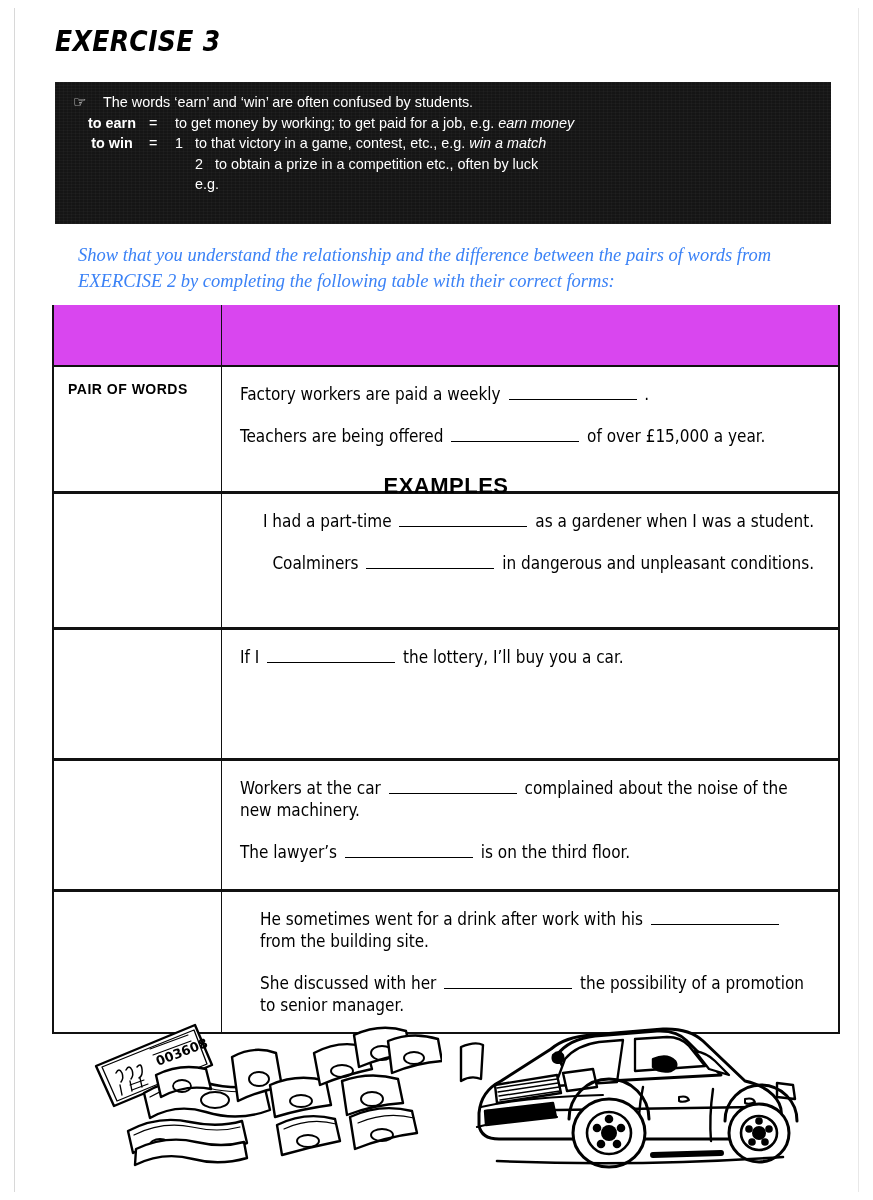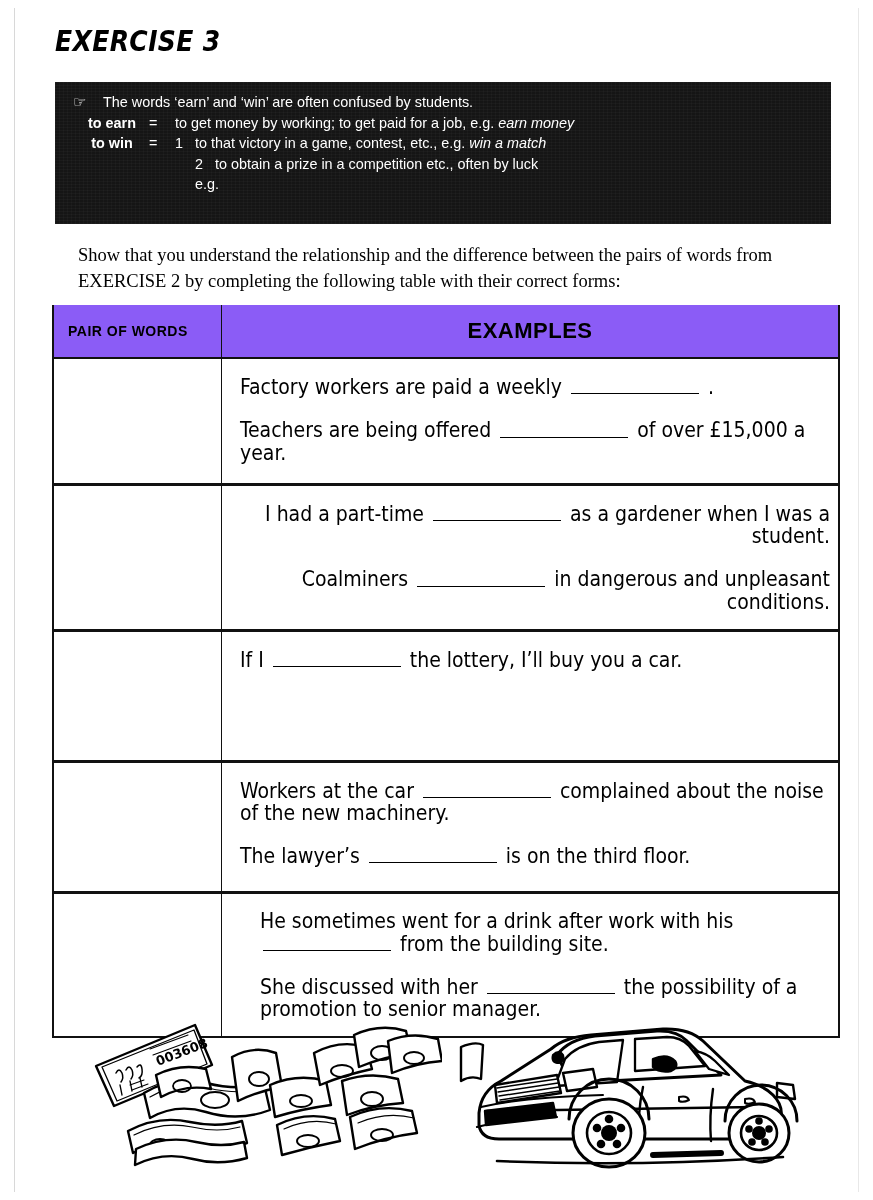--- a/index.html
+++ b/index.html
@@ -100,40 +100,42 @@
   .ib-indent-eg { padding-left: 140px; }
   .ib-indent-num { padding-left: 140px; }
 
   
   #instructions {
     position: absolute;
     left: 78px;
     top: 242px;
     width: 768px;
     font-family: "Liberation Serif", serif;
+    font-style: italic;
     font-size: 18.5px;
     line-height: 26px;
-    color: #000000;
+    color: #3b82f6;
   }
 
   
   #worksheet-table {
     position: absolute;
     left: 52px;
     top: 305px;
     width: 788px;
     border-left: 2px solid #111;
     border-right: 2px solid #111;
     border-bottom: 2px solid #111;
   }
   #table-header {
     display: flex;
-    height: 54px;
-    background: #8b5cf6;
+    height: 62px;
+    background: #d946ef;
     border-bottom: 2px solid #111;
+    flex-direction: column;
   }
   #th-pair {
     width: 168px;
     flex: 0 0 168px;
     display: flex;
     align-items: center;
     padding-left: 14px;
     font-size: 14px;
     font-weight: bold;
     letter-spacing: 0.5px;
@@ -156,23 +158,23 @@
     border-bottom: 3px solid #111;
   }
   .table-row:last-child { border-bottom: none; gap: 20px; }
   .cell-pair {
     width: 168px;
     flex: 0 0 168px;
     border-right: 1.5px solid #111;
   }
   .cell-examples {
     flex: 1 1 auto;
-    padding: 16px 8px 16px 18px;
+    padding: 16px 24px 16px 18px;
     font-family: "DejaVu Sans", sans-serif;
-    font-size: 21px;
+    font-size: 17px;
     line-height: 22px;
     font-stretch: condensed;
   }
   .sentence { margin: 0 0 0 0; }
   .sentence + .sentence { margin-top: 20px; }
   .blank {
     display: inline-block;
     border-bottom: 1.6px solid #000;
     width: 128px;
     height: 0.92em;

